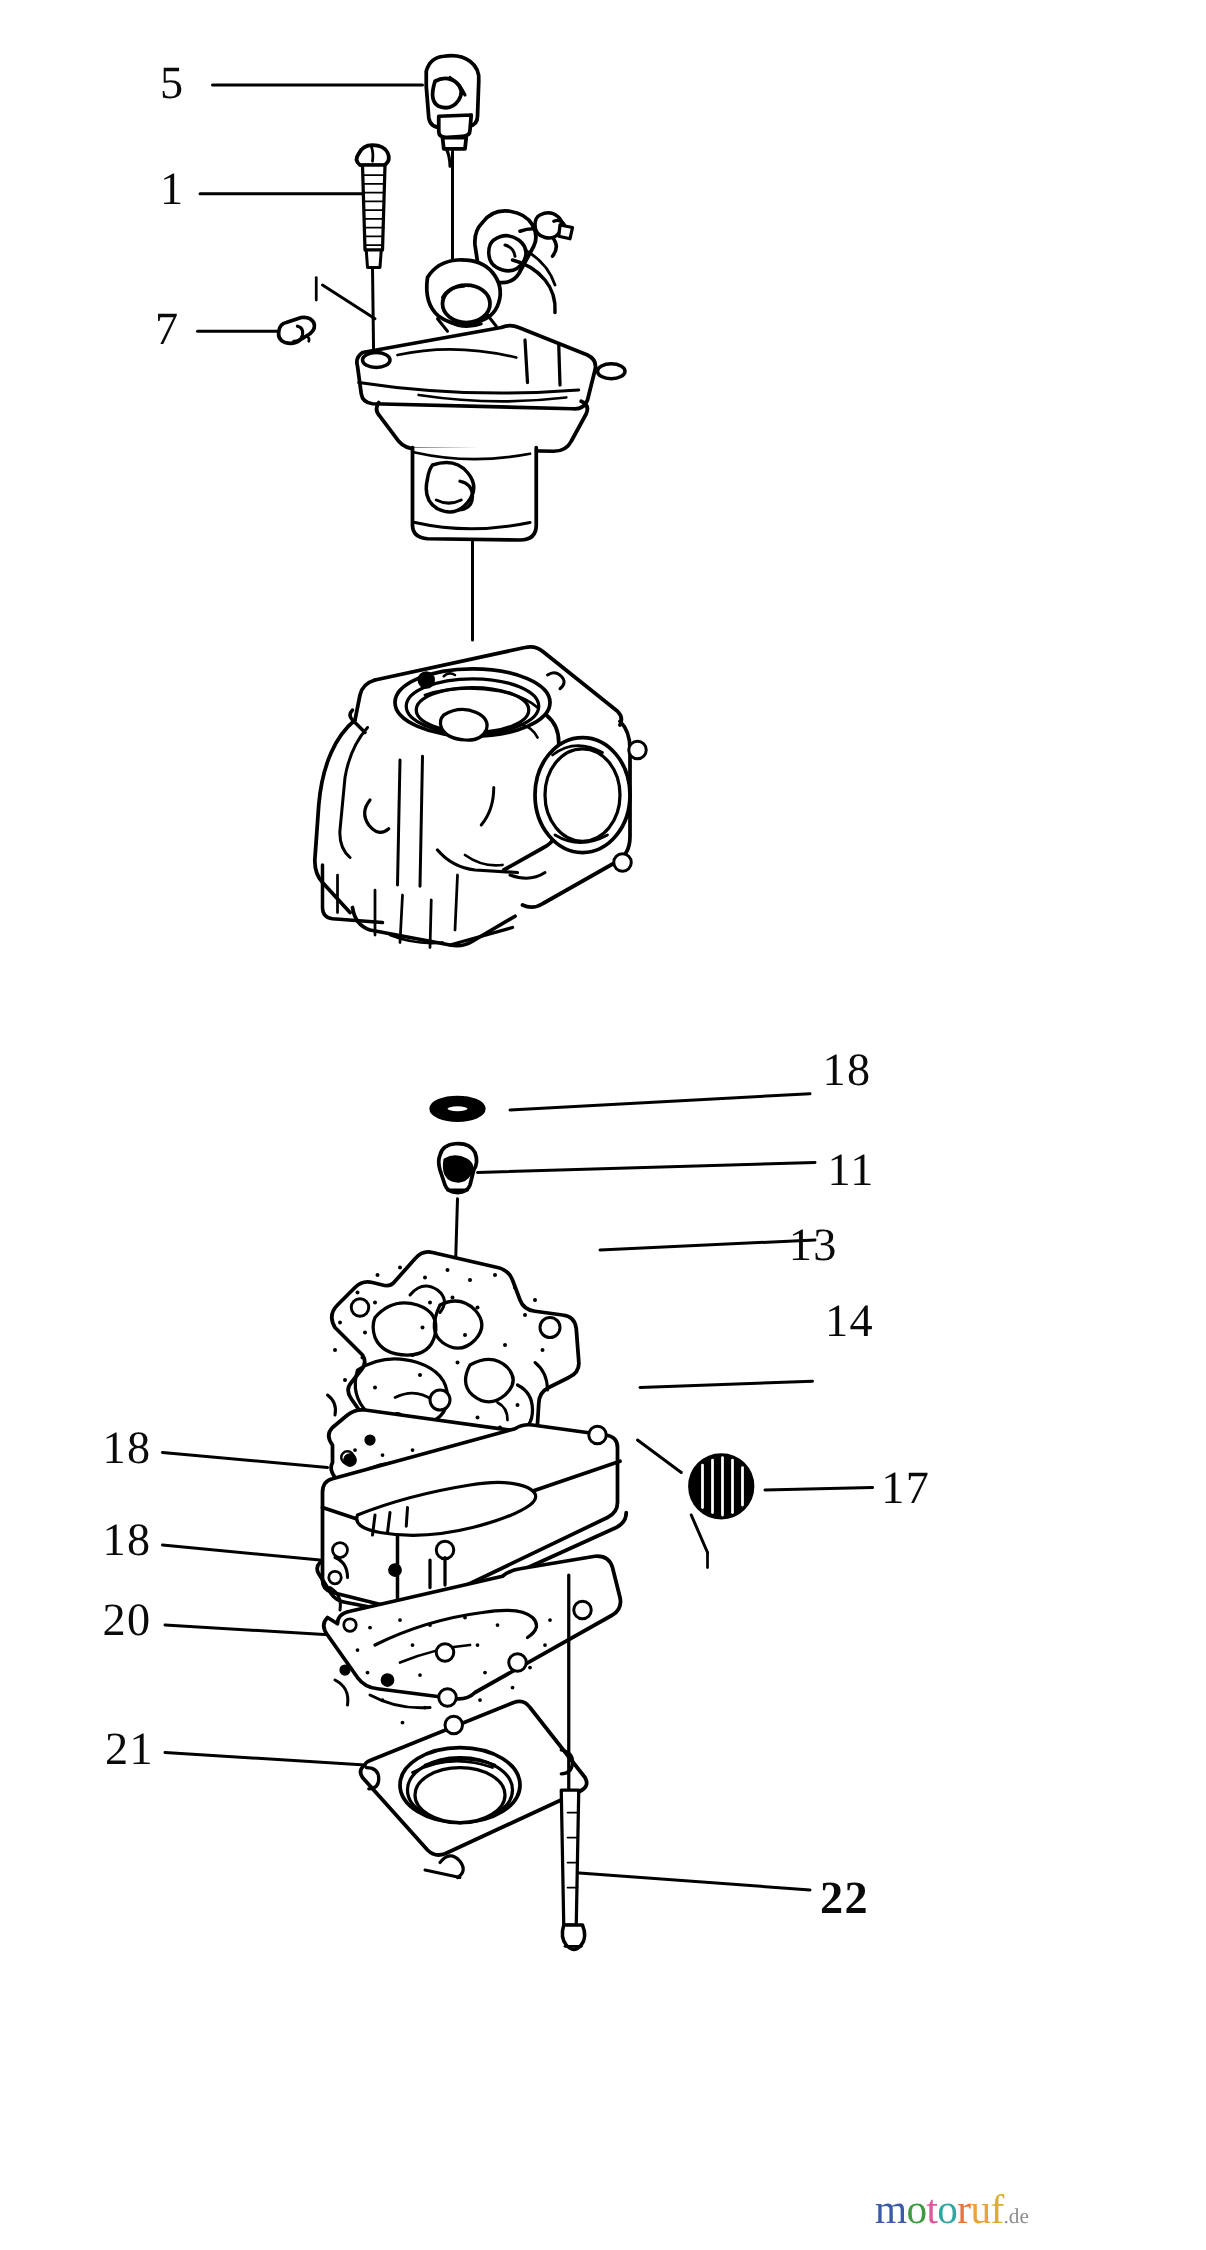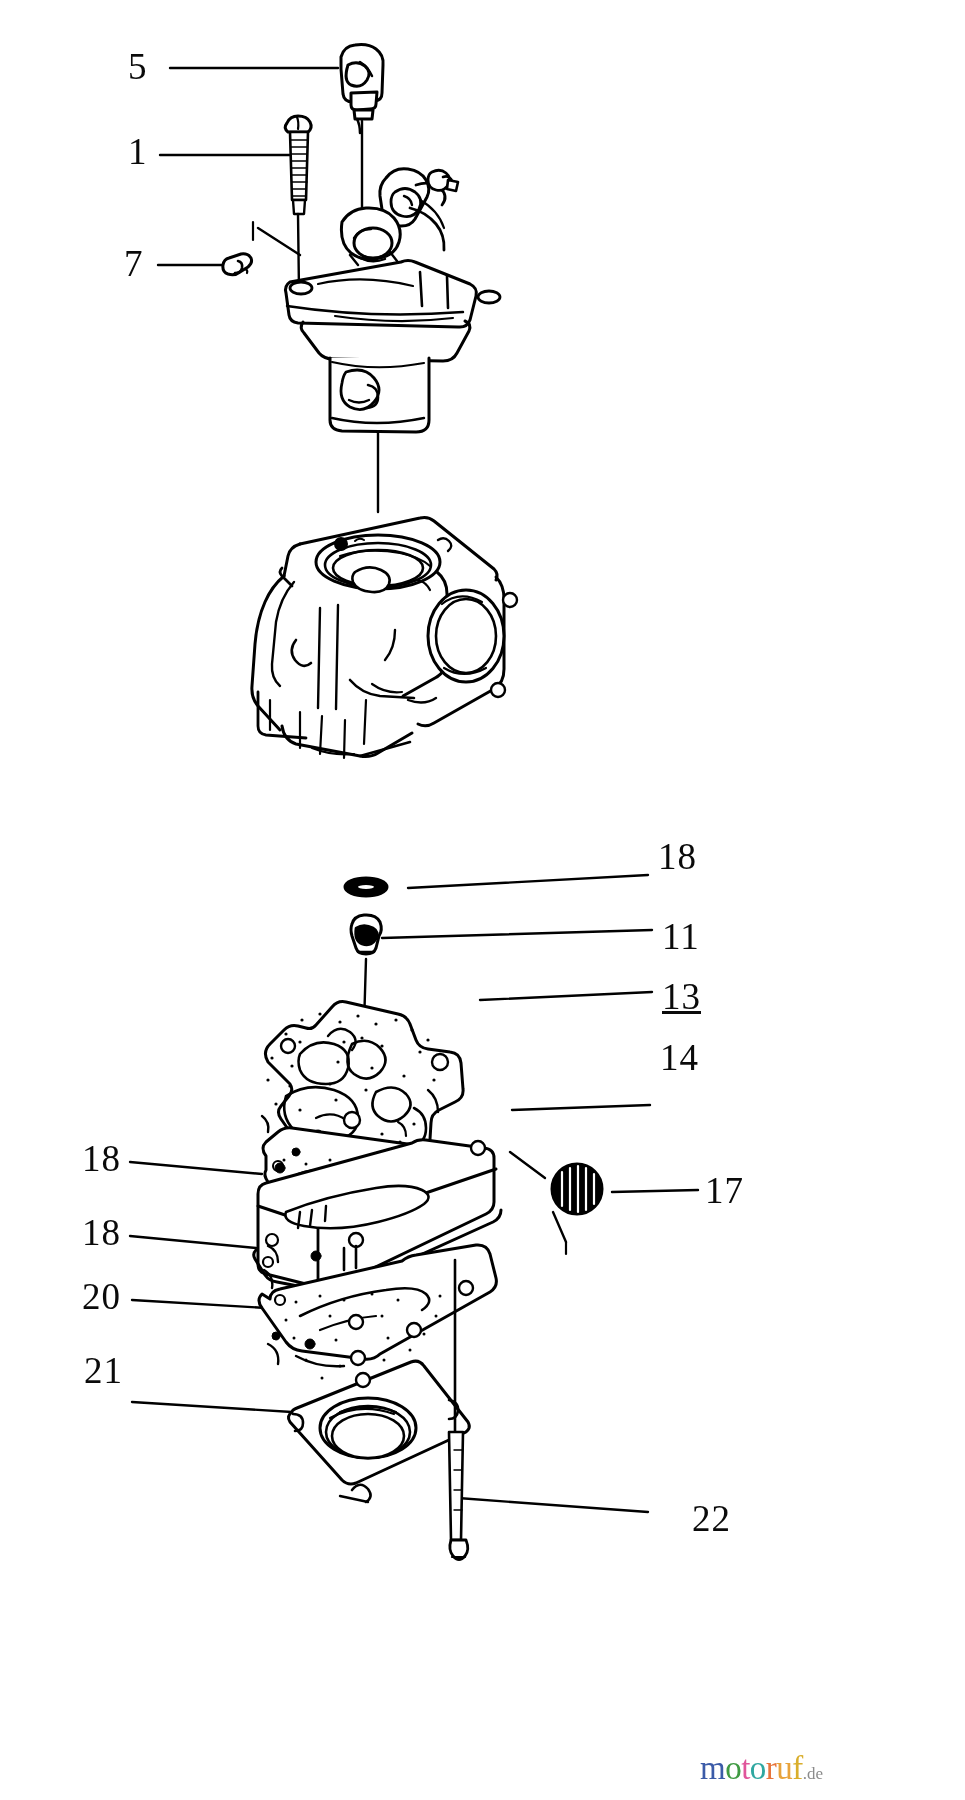--- a/index.html
+++ b/index.html
@@ -386,25 +386,25 @@
 
     </g>
   </svg>
 
   <div id="callout-layer">
       <div class="callout-num" style="left: 128px; top: 48px;">5</div>
       <div class="callout-num" style="left: 128px; top: 133px;">1</div>
       <div class="callout-num" style="left: 124px; top: 245px;">7</div>
       <div class="callout-num" style="left: 658px; top: 838px;">18</div>
       <div class="callout-num" style="left: 662px; top: 918px;">11</div>
-      <div class="callout-num" style="left: 662px; top: 978px; text-decoration: underline;">13</div>
+      <div class="callout-num" style="left: 631px; top: 978px;">13</div>
       <div class="callout-num" style="left: 660px; top: 1039px;">14</div>
       <div class="callout-num" style="left: 82px; top: 1140px; text-align: center;">18</div>
       <div class="callout-num" style="left: 705px; top: 1172px; text-align: center;">17</div>
       <div class="callout-num" style="left: 82px; top: 1214px;">18</div>
       <div class="callout-num" style="left: 82px; top: 1278px;">20</div>
-      <div class="callout-num" style="left: 84px; top: 1352px;">21</div>
-      <div class="callout-num" style="left: 692px; top: 1500px;">22</div>
+      <div class="callout-num" style="left: 84px; top: 1381px;">21</div>
+      <div class="callout-num" style="left: 656px; top: 1500px; font-weight: bold;">22</div>
     </div>
 
   <div id="watermark"><span class="wm-l" style="color: rgb(59, 91, 168);">m</span><span class="wm-l" style="color: rgb(63, 154, 66);">o</span><span class="wm-l" style="color: rgb(224, 85, 155);">t</span><span class="wm-l" style="color: rgb(47, 167, 160);">o</span><span class="wm-l" style="color: rgb(232, 116, 59);">r</span><span class="wm-l" style="color: rgb(232, 163, 59);">u</span><span class="wm-l" style="color: rgb(217, 174, 43);">f</span><span class="wm-tld" style="color: rgb(139, 139, 139);">.de</span></div>
 
 </div>
 
 </body></html>

